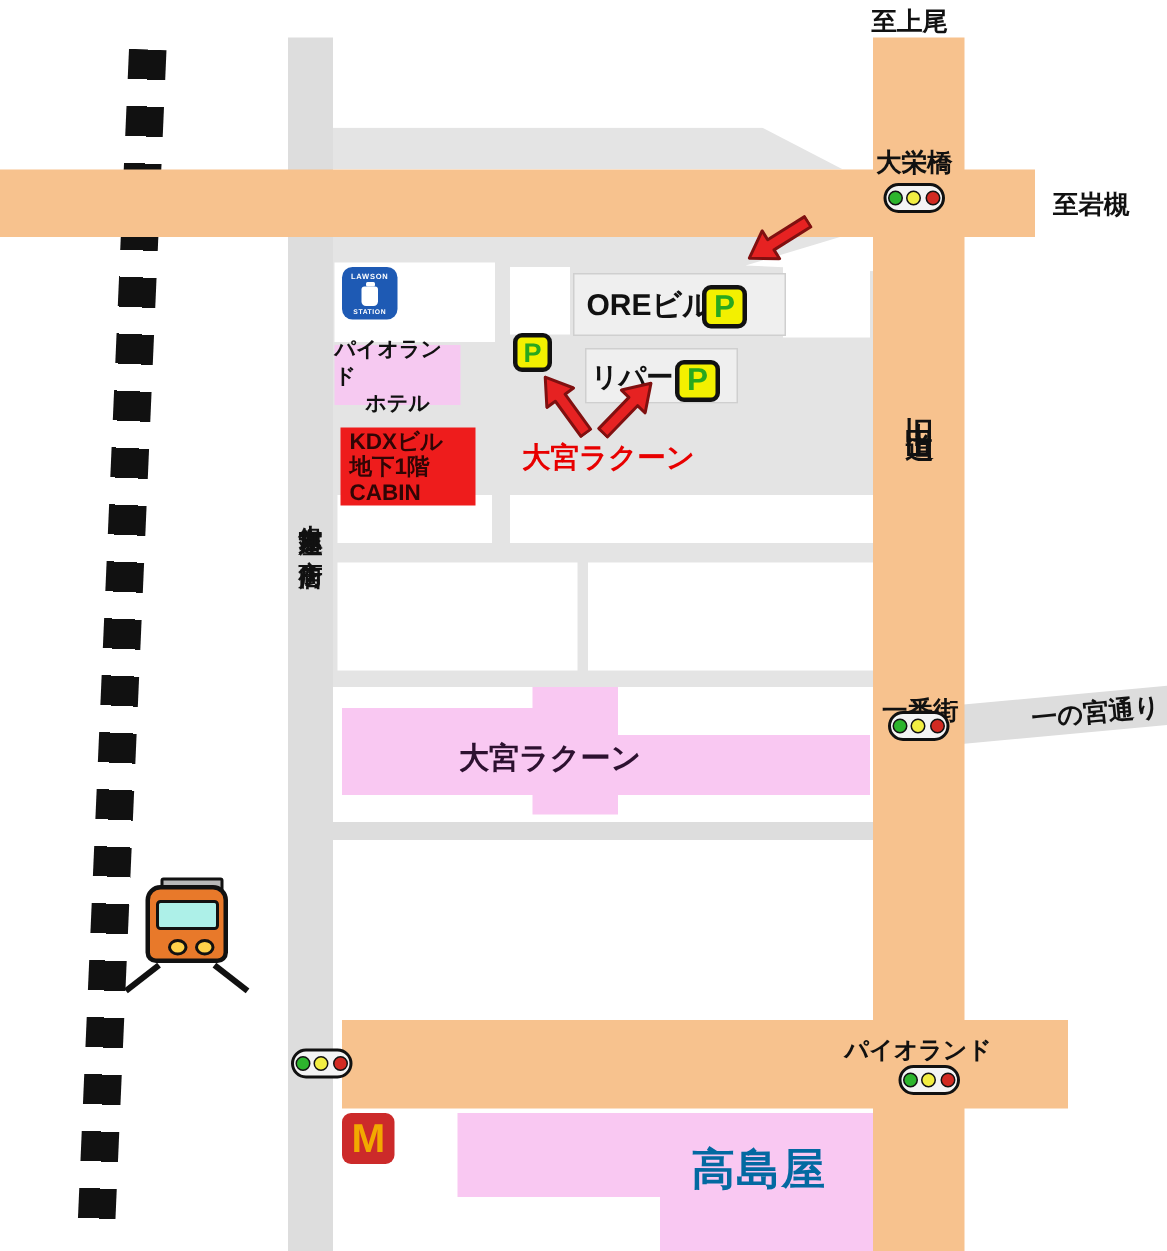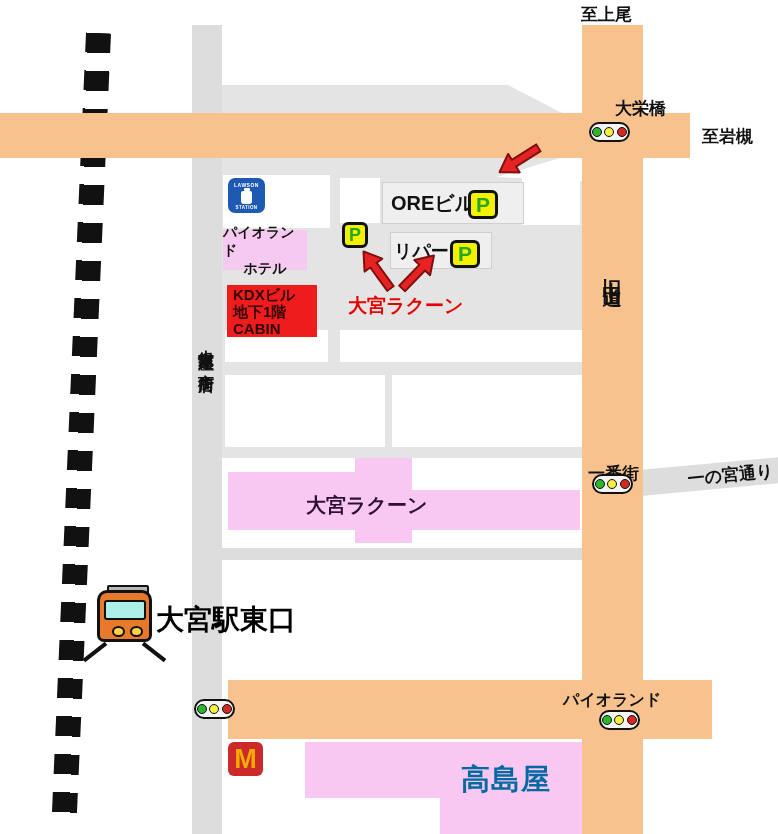--- a/index.html
+++ b/index.html
@@ -138,21 +138,21 @@
   <div class="abs road-orange-top"></div>
   <div class="abs road-orange-v"></div>
   <div class="abs road-orange-bottom"></div>
 
   <div class="abs lbl lbl17" style="left:581px;top:3px;">至上尾</div>
   <div class="abs lbl lbl17" style="left:702px;top:125px;">至岩槻</div>
 
   <div class="abs vtext" style="left:599px;top:262px;font-size:19px;letter-spacing:4px;">旧中山道</div>
   <div class="abs vtext" style="left:195px;top:337px;font-size:16px;letter-spacing:1px;">大宮銀座通り商店街</div>
 
-  <div class="abs lbl lbl17" style="left:584px;top:97px;margin-left:31px;">大栄橋</div>
+  <div class="abs lbl lbl17" style="left:584px;top:97px;">大栄橋</div>
   <div class="abs tlight" style="left:589px;top:122px;">
     <span class="dot g"></span>
       <span class="dot y"></span>
       <span class="dot r"></span>
   </div>
 
   <div class="abs lbl lbl17" style="left:588px;top:462px;">一番街</div>
   <div class="abs tlight" style="left:592px;top:474px;">
     <span class="dot g"></span>
       <span class="dot y"></span>
@@ -184,21 +184,20 @@
   </div>
 
   <div class="abs mcd">M</div>
 
   <div class="abs red-note">
     <div>大宮ラクーン</div>
   </div>
 
   <div class="abs lbl racoon-lbl">大宮ラクーン</div>
   <div class="abs lbl taka-lbl">高島屋</div>
-  <div class="abs lbl station-lbl">大宮駅東口</div>
 
   <svg class="abs arrow" style="left:495px;top:148px;transform:rotate(148deg);" width="48" height="24" viewBox="0 0 48 24">
     <polygon points="1,8 30,8 30,1 47,12 30,23 30,16 1,16" fill="#E62222" stroke="#801010" stroke-width="2" stroke-linejoin="round"></polygon>
   </svg>
   <svg class="abs arrow" style="left:353px;top:258px;transform:rotate(-126deg);" width="48" height="24" viewBox="0 0 48 24">
     <polygon points="1,8 30,8 30,1 47,12 30,23 30,16 1,16" fill="#E62222" stroke="#801010" stroke-width="2" stroke-linejoin="round"></polygon>
   </svg>
   <svg class="abs arrow" style="left:394px;top:260px;transform:rotate(-46deg);" width="48" height="24" viewBox="0 0 48 24">
     <polygon points="1,8 30,8 30,1 47,12 30,23 30,16 1,16" fill="#E62222" stroke="#801010" stroke-width="2" stroke-linejoin="round"></polygon>
   </svg>

